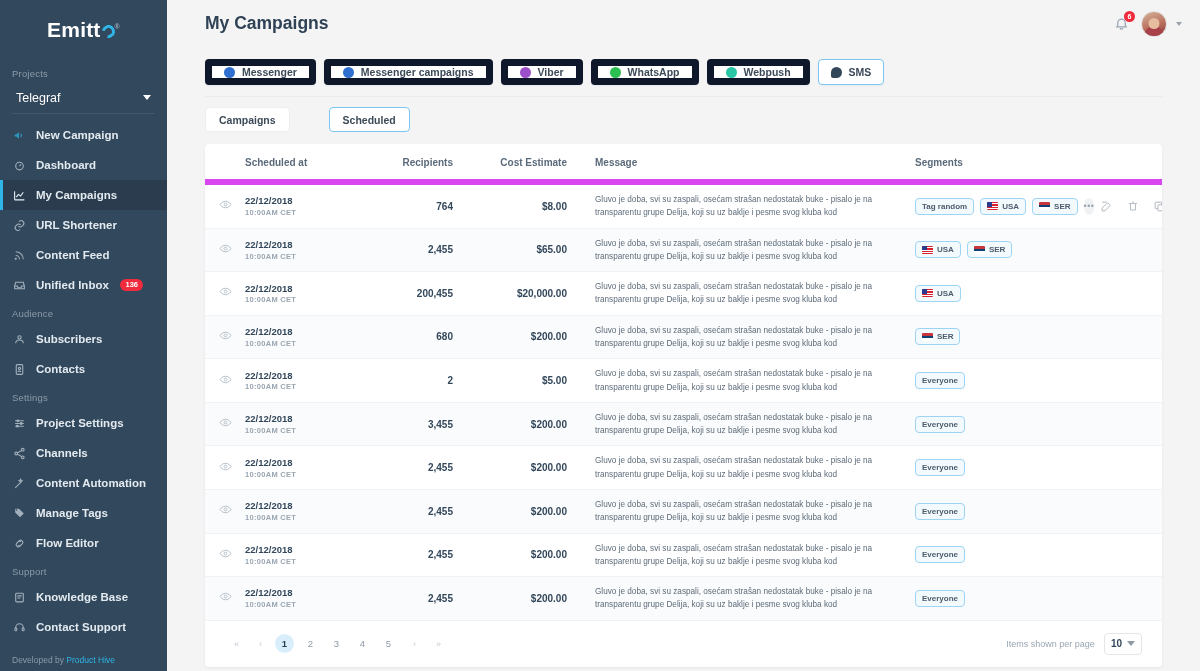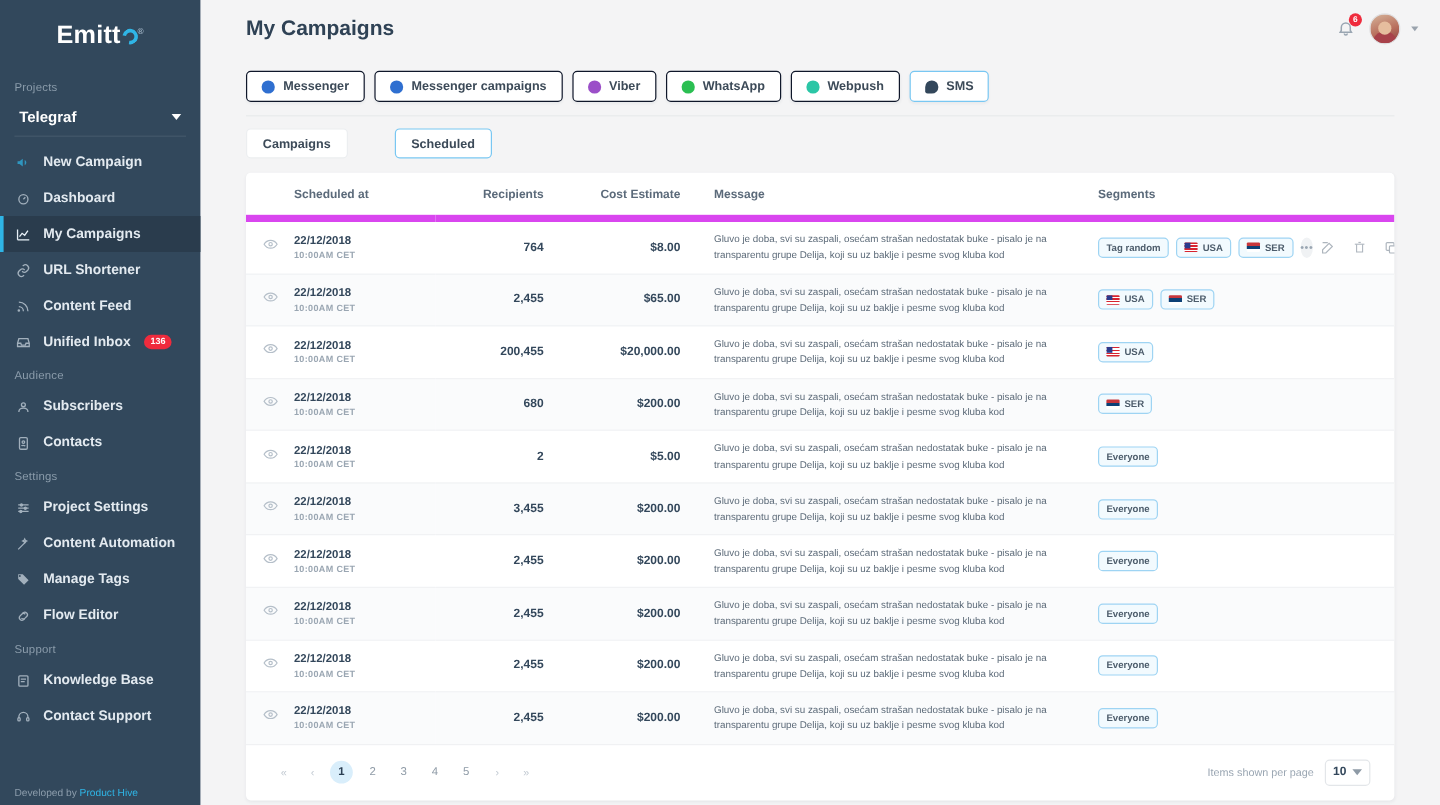--- a/index.html
+++ b/index.html
@@ -26,21 +26,21 @@
     margin-left: 1px; transform: rotate(-35deg);
   }
   .logo .tm { font-size: 7px; vertical-align: super; color: #9fb3c4; }
 
   .section-label {
     color: #8b9cab; font-size: 9.5px; padding: 8px 0 5px 12px; letter-spacing: .2px;
   }
   .proj-select {
     margin: 2px 12px 6px 12px; height: 28px;
     display: flex; align-items: center; justify-content: space-between;
-    border-bottom: 1px solid #44586a; color: #ffffff; font-size: 12.5px; font-weight: 700;
+    border-bottom: 1px solid #44586a; color: #ffffff; font-size: 12.5px; font-weight: 400;
     padding: 0 4px 4px 4px; cursor: pointer;
   }
   .caret { width: 0; height: 0; border-left: 4px solid transparent; border-right: 4px solid transparent; border-top: 5px solid #ffffff; }
 
   .nav-item {
     display: flex; align-items: center; gap: 9px;
     height: 30px; padding-left: 12px; color: #e3eaf0; font-size: 11.5px; font-weight: 600;
     cursor: pointer; position: relative;
   }
   .nav-item .ico { width: 15px; display: flex; align-items: center; justify-content: center; opacity: .72; }
@@ -75,21 +75,21 @@
   }
   .avatar::before {
     content:""; position:absolute; left:50%; bottom:0; transform:translateX(-50%);
     width: 20px; height: 10px; border-radius: 10px 10px 0 0; background: #a8414a;
   }
   .mini-caret { width:0;height:0;border-left:3.5px solid transparent;border-right:3.5px solid transparent;border-top:4px solid #9aa3ad; cursor:pointer; }
 
   
   .chan-row { padding: 12px 38px 0 38px; display: flex; gap: 8px; align-items: center; }
   .chan-tab {
-    background: #ffffff; border: 1px solid #0f172a; border-radius: 4px; height: 26px;
+    background: #ffffff; border: 7px solid #0f172a; border-radius: 4px; height: 26px;
     display: flex; align-items: center; gap: 7px; padding: 0 12px; cursor: pointer;
     font-size: 10.5px; font-weight: 600; color: #3c4a58; box-shadow: 0 1px 2px rgba(30,50,70,.05);
   }
   .chan-tab.active { border: 1px solid #79c7f2; background: #fff; }
   .dot { width: 11px; height: 11px; border-radius: 50%; display: inline-block; flex: 0 0 11px; }
   .chan-sep { margin: 11px 38px 0 38px; border-bottom: 1px solid #e8eaec; }
 
   
   .sub-row { padding: 10px 38px 0 38px; display: flex; gap: 7px; }
   .sub-tab {
@@ -262,20 +262,31 @@
     <div class="nav-item">
       <span class="ico">
           <svg width="13" height="13" viewBox="0 0 24 24" fill="none" stroke="#cdd8e2" stroke-width="2">
             <path d="M4 7h16M4 12h16M4 17h16"></path>
             <circle cx="9" cy="7" r="1.6" fill="#cdd8e2"></circle>
             <circle cx="15" cy="12" r="1.6" fill="#cdd8e2"></circle>
             <circle cx="8" cy="17" r="1.6" fill="#cdd8e2"></circle>
           </svg>
         </span>
       <span>Project Settings</span>
+    </div>
+    <div class="nav-item">
+      <span class="ico">
+          <svg width="13" height="13" viewBox="0 0 24 24" fill="none" stroke="#cdd8e2" stroke-width="2">
+            <circle cx="18" cy="5" r="2.5"></circle>
+            <circle cx="6" cy="12" r="2.5"></circle>
+            <circle cx="18" cy="19" r="2.5"></circle>
+            <path d="M8.3 10.8l7.4-4.3M8.3 13.2l7.4 4.3"></path>
+          </svg>
+        </span>
+      <span>Channels</span>
     </div>
     <div class="nav-item">
       <span class="ico">
           <svg width="13" height="13" viewBox="0 0 24 24" fill="none" stroke="#cdd8e2" stroke-width="2">
             <path d="M4 20L16 8"></path>
             <path d="M14 4l1 2 2 1-2 1-1 2-1-2-2-1 2-1 1-2z"></path>
           </svg>
         </span>
       <span>Content Automation</span>
     </div>

